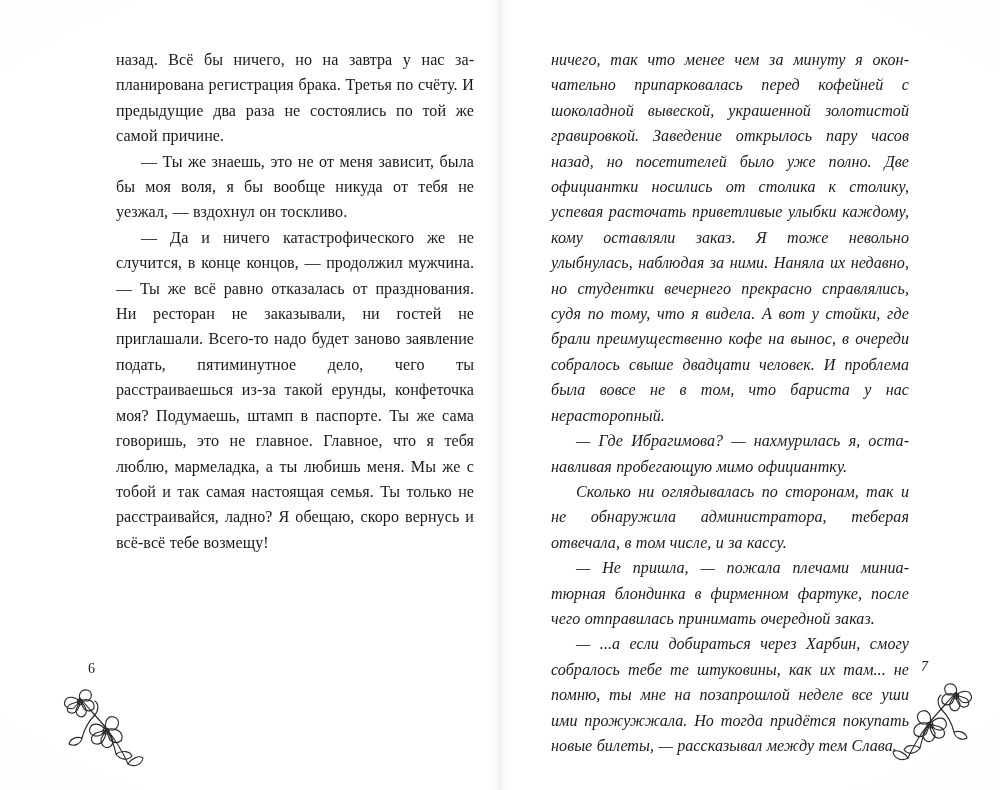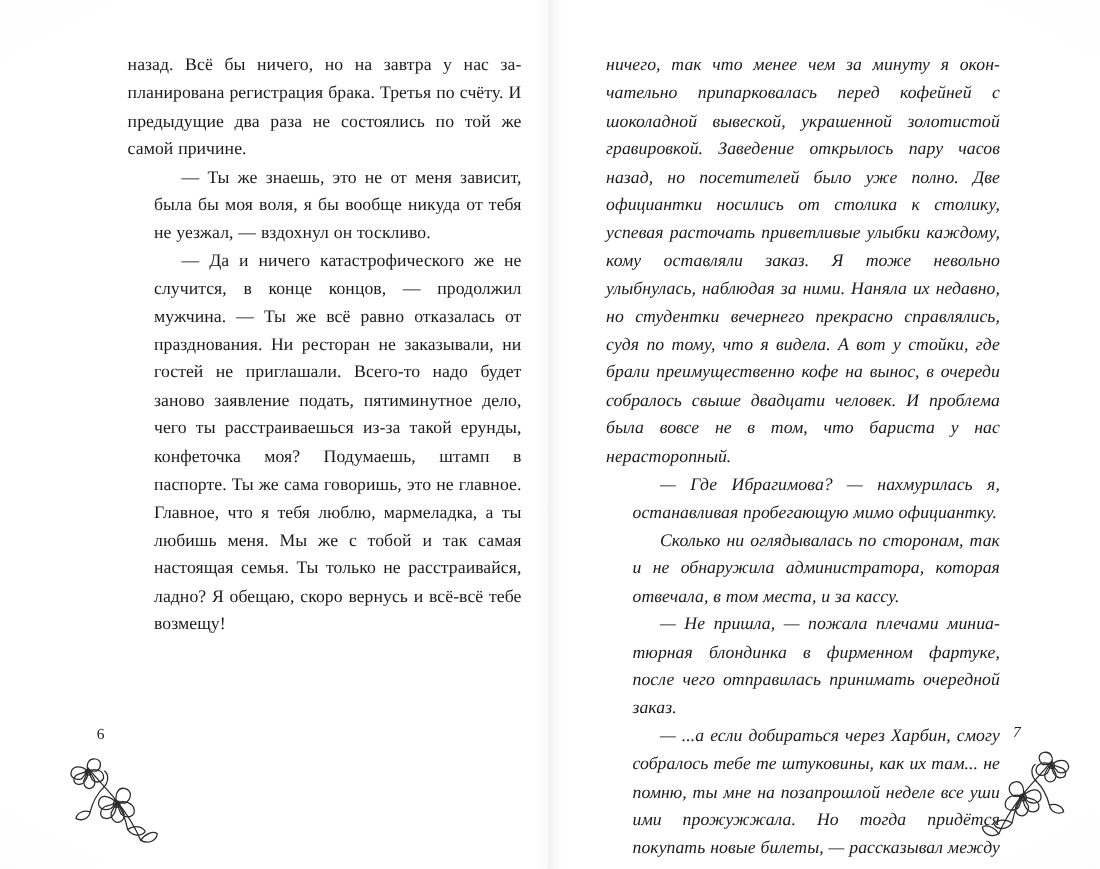--- a/index.html
+++ b/index.html
@@ -73,21 +73,20 @@
     top: 47px;
     width: 358px;
   }
 
   .text-block p {
     margin: 0;
     text-indent: 0;
   }
   .text-block p.indent {
     text-indent: 25px;
-    margin-left: 24px;
   }
   
   .text-block p:last-child { }
 
   .folio {
     position: absolute;
     font-size: 14px;
     line-height: 1;
     color: #1a1a1a;
     font-family: "Liberation Serif", "DejaVu Serif", serif;
@@ -151,21 +150,21 @@
       </svg>
     </div>
 
   </div>
 
   <div class="leaf leaf-recto">
 
     <div class="text-block recto">
       <p>ничего, так что менее чем за минуту я окон­чательно припарковалась перед кофейней с шоколадной вывеской, украшенной золоти­стой гравировкой. Заведение открылось пару часов назад, но посетителей было уже полно. Две официантки носились от столика к сто­лику, успевая расточать приветливые улыбки каждому, кому оставляли заказ. Я тоже неволь­но улыбнулась, наблюдая за ними. Наняла их недавно, но студентки вечернего прекрасно справлялись, судя по тому, что я видела. А вот у стойки, где брали преимущественно кофе на вынос, в очереди собралось свыше двадца­ти человек. И проблема была вовсе не в том, что бариста у нас нерасторопный.</p>
       <p class="indent">— Где Ибрагимова? — нахмурилась я, оста­навливая пробегающую мимо официантку.</p>
-      <p class="indent">Сколько ни оглядывалась по сторонам, так и не обнаружила администратора, кото­рая отвечала, в том места, и за кассу.</p>
+      <p class="indent">Сколько ни оглядывалась по сторонам, так и не обнаружила администратора, тебе­рая отвечала, в том числе, и за кассу.</p>
       <p class="indent">— Не пришла, — пожала плечами миниа­тюрная блондинка в фирменном фартуке, после чего отправилась принимать очеред­ной заказ.</p>
       <p class="indent">— ...а если добираться через Харбин, смо­гу собралось тебе те штуковины, как их там... не помню, ты мне на позапрошлой неделе все уши ими прожужжала. Но тогда придёт­ся покупать новые билеты, — рассказывал между тем Слава.</p>
     </div>
 
     <div class="folio folio-recto">7</div>
 
     <div class="ornament ornament-recto">
       <svg viewBox="0 0 96 86" xmlns="http://www.w3.org/2000/svg" fill="none" stroke="#2b2b2b" stroke-width="1.15" stroke-linecap="round" stroke-linejoin="round">
         <path d="M22 10 C30 20, 40 30, 48 40 C56 50, 64 62, 70 76"></path>
         <path d="M46 38 C52 46, 56 56, 58 66"></path>

